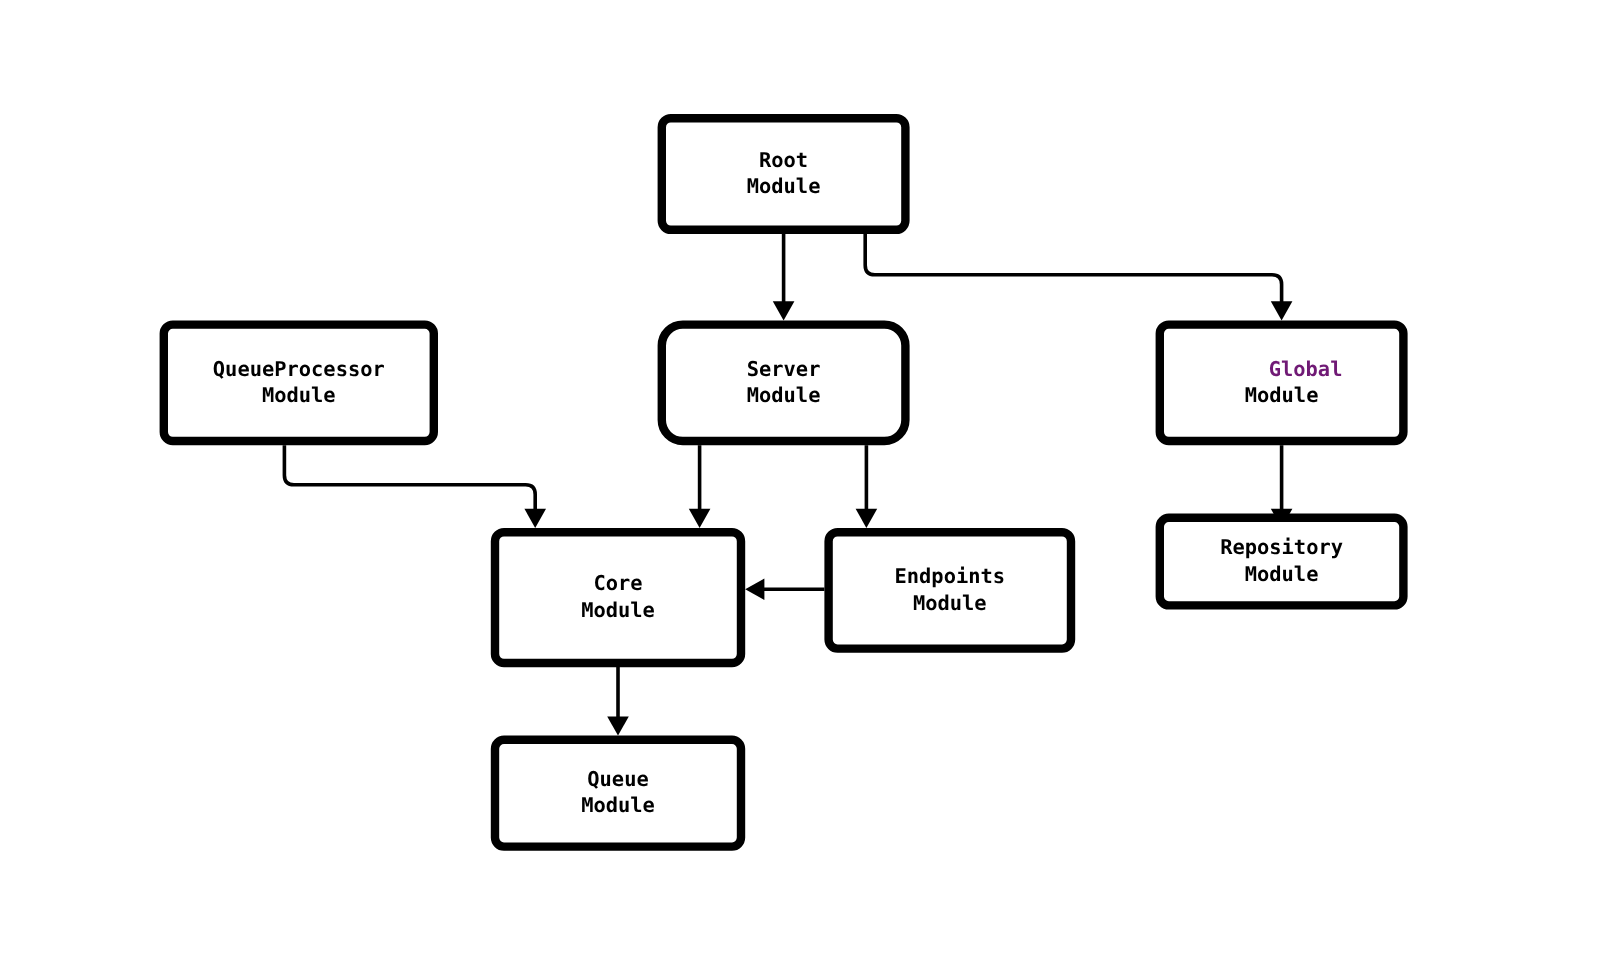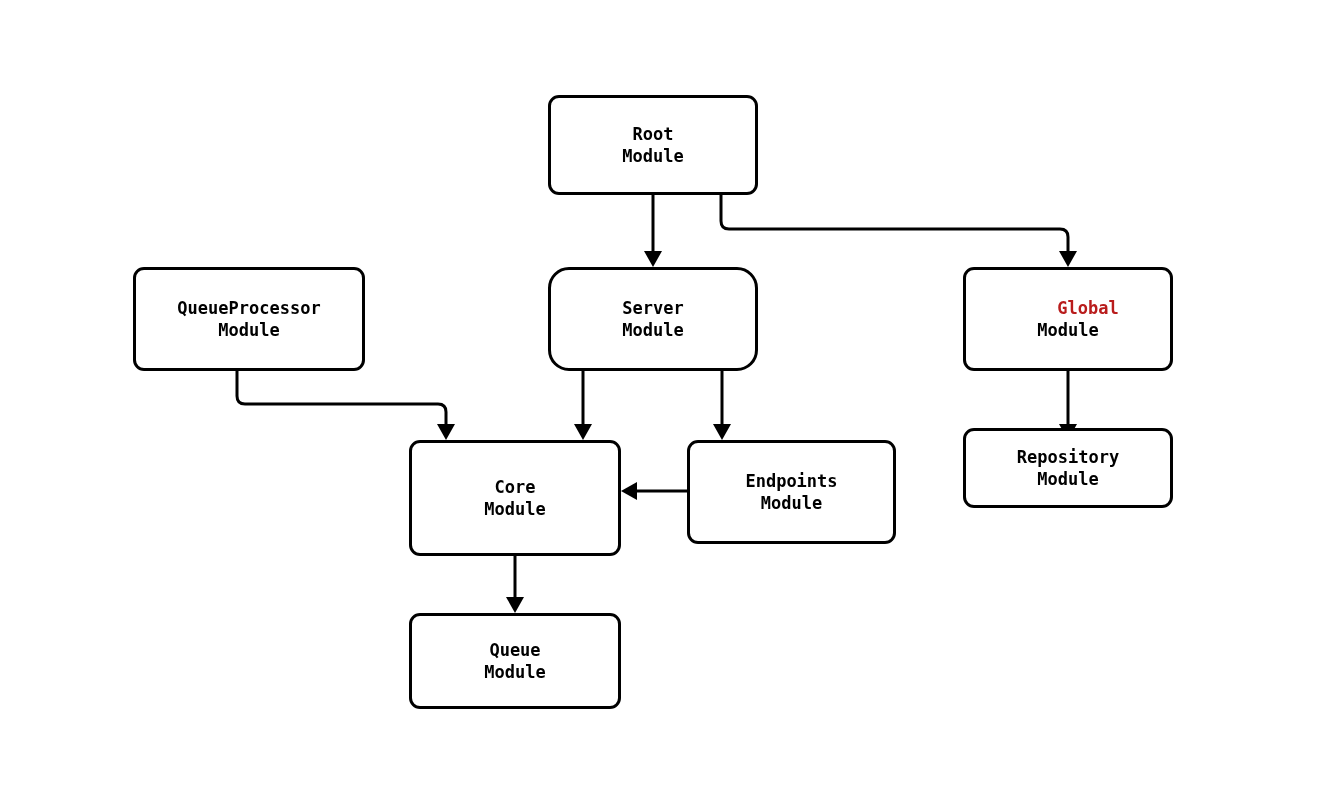--- a/index.html
+++ b/index.html
@@ -21,21 +21,21 @@
     left: 0;
     top: 0;
     width: 1337px;
     height: 809px;
     pointer-events: none;
   }
   .node {
     position: absolute;
     box-sizing: border-box;
     background: #ffffff;
-    border: 3px solid #ec4899;
+    border: 7px solid #ec4899;
     border-radius: 11px;
     display: flex;
     flex-direction: column;
     align-items: center;
     justify-content: center;
     z-index: 2;
   }
   .node-label {
     font-family: "DejaVu Sans Mono", "Liberation Mono", monospace;
     font-size: 17px;
@@ -94,21 +94,21 @@
       </div>
       <div class="node" style="left: 133px; top: 267px; width: 232px; height: 104px; border-color: rgb(0, 0, 0);">
         <div class="node-label" style="color: rgb(0, 0, 0);">QueueProcessor</div>
         <div class="node-label" style="color: rgb(0, 0, 0);">Module</div>
       </div>
       <div class="node" style="left: 548px; top: 267px; width: 210px; height: 104px; border-color: rgb(0, 0, 0); border-radius: 21px;">
         <div class="node-label" style="color: rgb(0, 0, 0);">Server</div>
         <div class="node-label" style="color: rgb(0, 0, 0);">Module</div>
       </div>
       <div class="node" style="left: 963px; top: 267px; width: 210px; height: 104px; border-color: rgb(0, 0, 0);">
-        <div class="node-label" style="color: #b91c1c; margin-left: 40px;">Global</div>
+        <div class="node-label" style="color: #701a75; margin-left: 40px;">Global</div>
         <div class="node-label" style="color: rgb(0, 0, 0);">Module</div>
       </div>
       <div class="node" style="left: 409px; top: 440px; width: 212px; height: 116px; border-color: rgb(0, 0, 0);">
         <div class="node-label" style="color: rgb(0, 0, 0);">Core</div>
         <div class="node-label" style="color: rgb(0, 0, 0);">Module</div>
       </div>
       <div class="node" style="left: 687px; top: 440px; width: 209px; height: 104px; border-color: rgb(0, 0, 0);">
         <div class="node-label" style="color: rgb(0, 0, 0);">Endpoints</div>
         <div class="node-label" style="color: rgb(0, 0, 0);">Module</div>
       </div>

